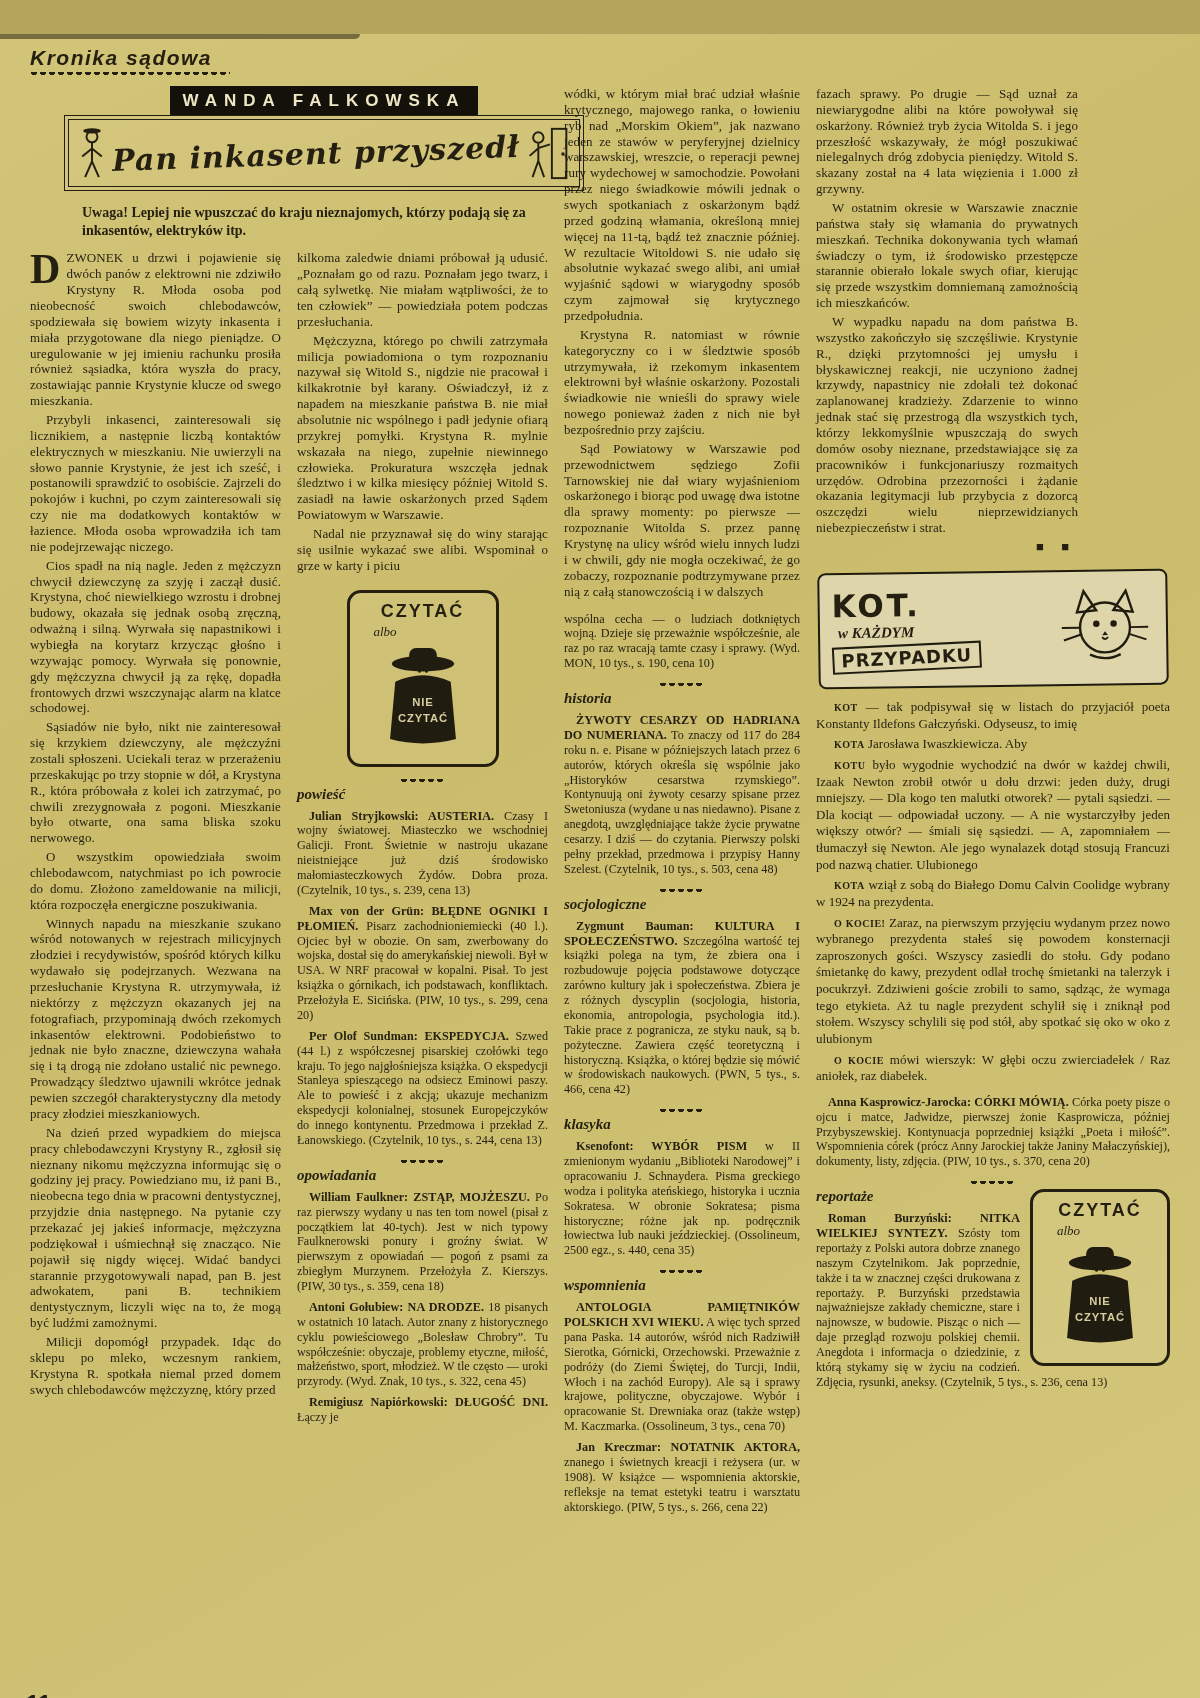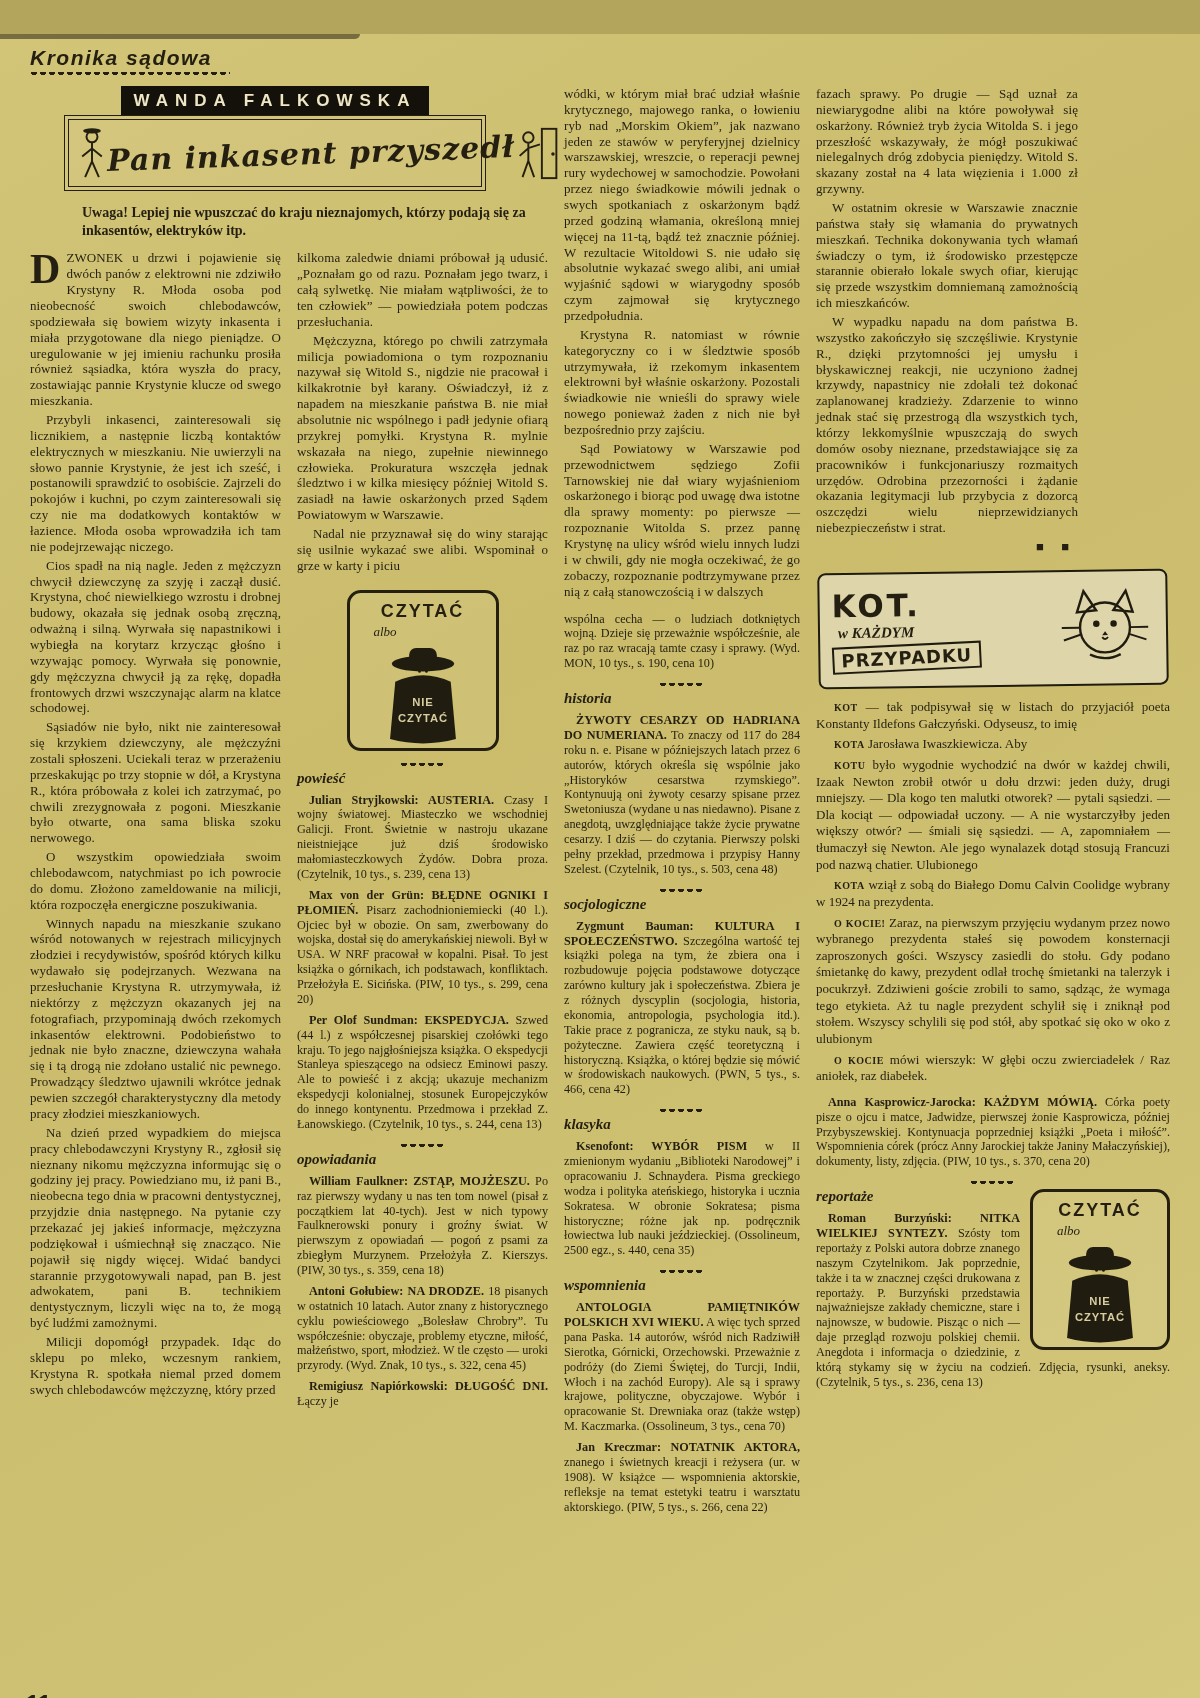--- a/index.html
+++ b/index.html
@@ -16,21 +16,21 @@
             font-size:21px; letter-spacing:1.5px; display:inline-block; }
   .rubric-underline { width:200px; height:4px; margin-top:2px;
             background:radial-gradient(circle at 4px 0px, #241f10 3px, transparent 3.5px);
             background-size:9px 4px; background-repeat:repeat-x; }
 
   .columns { display:flex; gap:16px; margin-top:10px; align-items:flex-start; }
   .half { width:518px; flex:0 0 auto; }
   .col3 { width:236px; flex:0 0 auto; }
   .col4 { width:354px; flex:0 0 auto; }
 
-  .art-header { width:422px; margin-left:34px; }
+  .art-header { width:520px; margin-left:34px; }
   .banner { background:#14110a; color:#eee6c4; font-family:"Liberation Sans", sans-serif;
             font-weight:bold; letter-spacing:7px; font-size:17px; text-align:center;
             width:308px; margin:0 auto; padding:5px 0 4px; }
   .title-box { border:1.6px solid #241f10; padding:3px; background:rgba(255,255,250,.05); }
   .title-inner { border:1.2px solid #241f10; display:flex; align-items:center;
                  justify-content:space-between; padding:4px 8px; min-height:58px; }
   .script-title { font-family:"DejaVu Serif", serif; font-style:italic; font-weight:bold;
                   font-size:30px; transform:rotate(-2deg); white-space:nowrap; letter-spacing:1px; }
   .doodle { flex:0 0 auto; }
 
@@ -50,21 +50,21 @@
   .entry { font-size:12.2px; line-height:1.22; text-align:justify; text-indent:12px;
            hyphens:auto; margin-bottom:6px; }
   .entry.noindent { text-indent:0; }
   .sec-head { text-align:left; font-style:italic; font-weight:bold; font-size:15px;
               margin:2px 0 6px; }
   .squig { width:46px; height:5px; margin:12px auto 1px;
            background:radial-gradient(circle at 4px 0px, #241f10 3px, transparent 3.5px);
            background-size:9px 5px; background-repeat:repeat-x; }
 
   .stamp { width:152px; border:3px solid #241f10; border-radius:14px;
-           padding:8px 8px 2px; margin:16px auto 10px; text-align:center;
+           padding:8px 8px 18px; margin:16px auto 10px; text-align:center;
            background:rgba(255,255,245,.08); }
   .stamp-t1 { font-family:"Liberation Sans", sans-serif; font-weight:bold; font-size:18px;
               letter-spacing:2px; color:#241f10; }
   .stamp-t2 { font-style:italic; font-size:13px; text-align:left; margin:2px 0 2px 16px; }
   .stamp-fig { width:112px; height:104px; display:block; margin:0 auto; }
   .stamp-nie { font-family:"Liberation Sans", sans-serif; font-weight:bold; font-size:13px;
                fill:#d8cd9e; letter-spacing:1px; }
   .stamp-float { float:right; width:140px; margin:8px 0 6px 10px; }
 
   .kot-box { background:#ded5ab; border:2.5px solid #1f1b0e; border-radius:8px;
@@ -241,21 +241,21 @@
 
       <div class="kot-body">
         <p><span class="kot-lead">KOT</span><span> — tak podpisywał się w listach do przyjaciół poeta Konstanty Ildefons Gałczyński. Odyseusz, to imię</span></p>
         <p><span class="kot-lead">KOTA</span><span> Jarosława Iwaszkiewicza. Aby</span></p>
         <p><span class="kot-lead">KOTU</span><span> było wygodnie wychodzić na dwór w każdej chwili, Izaak Newton zrobił otwór u dołu drzwi: jeden duży, drugi mniejszy. — Dla kogo ten malutki otworek? — pytali sąsiedzi. — Dla kociąt — odpowiadał uczony. — A nie wystarczyłby jeden większy otwór? — śmiali się sąsiedzi. — A, zapomniałem — tłumaczył się Newton. Ale jego wynalazek dotąd stosują Francuzi pod nazwą chatier. Ulubionego</span></p>
         <p><span class="kot-lead">KOTA</span><span> wziął z sobą do Białego Domu Calvin Coolidge wybrany w 1924 na prezydenta.</span></p>
         <p><span class="kot-lead">O KOCIE!</span><span> Zaraz, na pierwszym przyjęciu wydanym przez nowo wybranego prezydenta stałeś się powodem konsternacji zaproszonych gości. Wszyscy zasiedli do stołu. Gdy podano śmietankę do kawy, prezydent odlał trochę śmietanki na talerzyk i pocukrzył. Zdziwieni goście zrobili to samo, sądząc, że wymaga tego etykieta. Aż tu nagle prezydent schylił się i zniknął pod stołem. Wszyscy schylili się pod stół, aby spotkać się oko w oko z ulubionym</span></p>
         <p><span class="kot-lead">O KOCIE</span><span> mówi wierszyk: W głębi oczu zwierciadełek / Raz aniołek, raz diabełek.</span></p>
       </div>
 
-      <p class="entry kot-review"><b>Anna Kasprowicz-Jarocka: KAŻDYM MÓWIĄ.</b><span> Córka poety pisze o ojcu i matce, Jadwidze, pierwszej żonie Kasprowicza, później Przybyszewskiej. Kontynuacja poprzedniej książki „Poeta i miłość”. Wspomnienia córek (prócz Anny Jarockiej także Janiny Małaczyńskiej), dokumenty, listy, zdjęcia. (PIW, 10 tys., s. 370, cena 20)</span></p>
+      <p class="entry kot-review"><b>Anna Kasprowicz-Jarocka: CÓRKI MÓWIĄ.</b><span> Córka poety pisze o ojcu i matce, Jadwidze, pierwszej żonie Kasprowicza, później Przybyszewskiej. Kontynuacja poprzedniej książki „Poeta i miłość”. Wspomnienia córek (prócz Anny Jarockiej także Janiny Małaczyńskiej), dokumenty, listy, zdjęcia. (PIW, 10 tys., s. 370, cena 20)</span></p>
 
       <div>
         <div class="stamp stamp-float">
           <div class="stamp-t1">CZYTAĆ</div>
           <div class="stamp-t2">albo</div>
           <svg class="stamp-fig" viewBox="0 0 120 120">
             <circle cx="60" cy="36" r="11" fill="#cdc072"></circle>
             <circle cx="56" cy="34" r="1.6" fill="#201d10"></circle>
             <circle cx="64" cy="34" r="1.6" fill="#201d10"></circle>
             <ellipse cx="60" cy="25" rx="36" ry="9" fill="#201d10"></ellipse>

